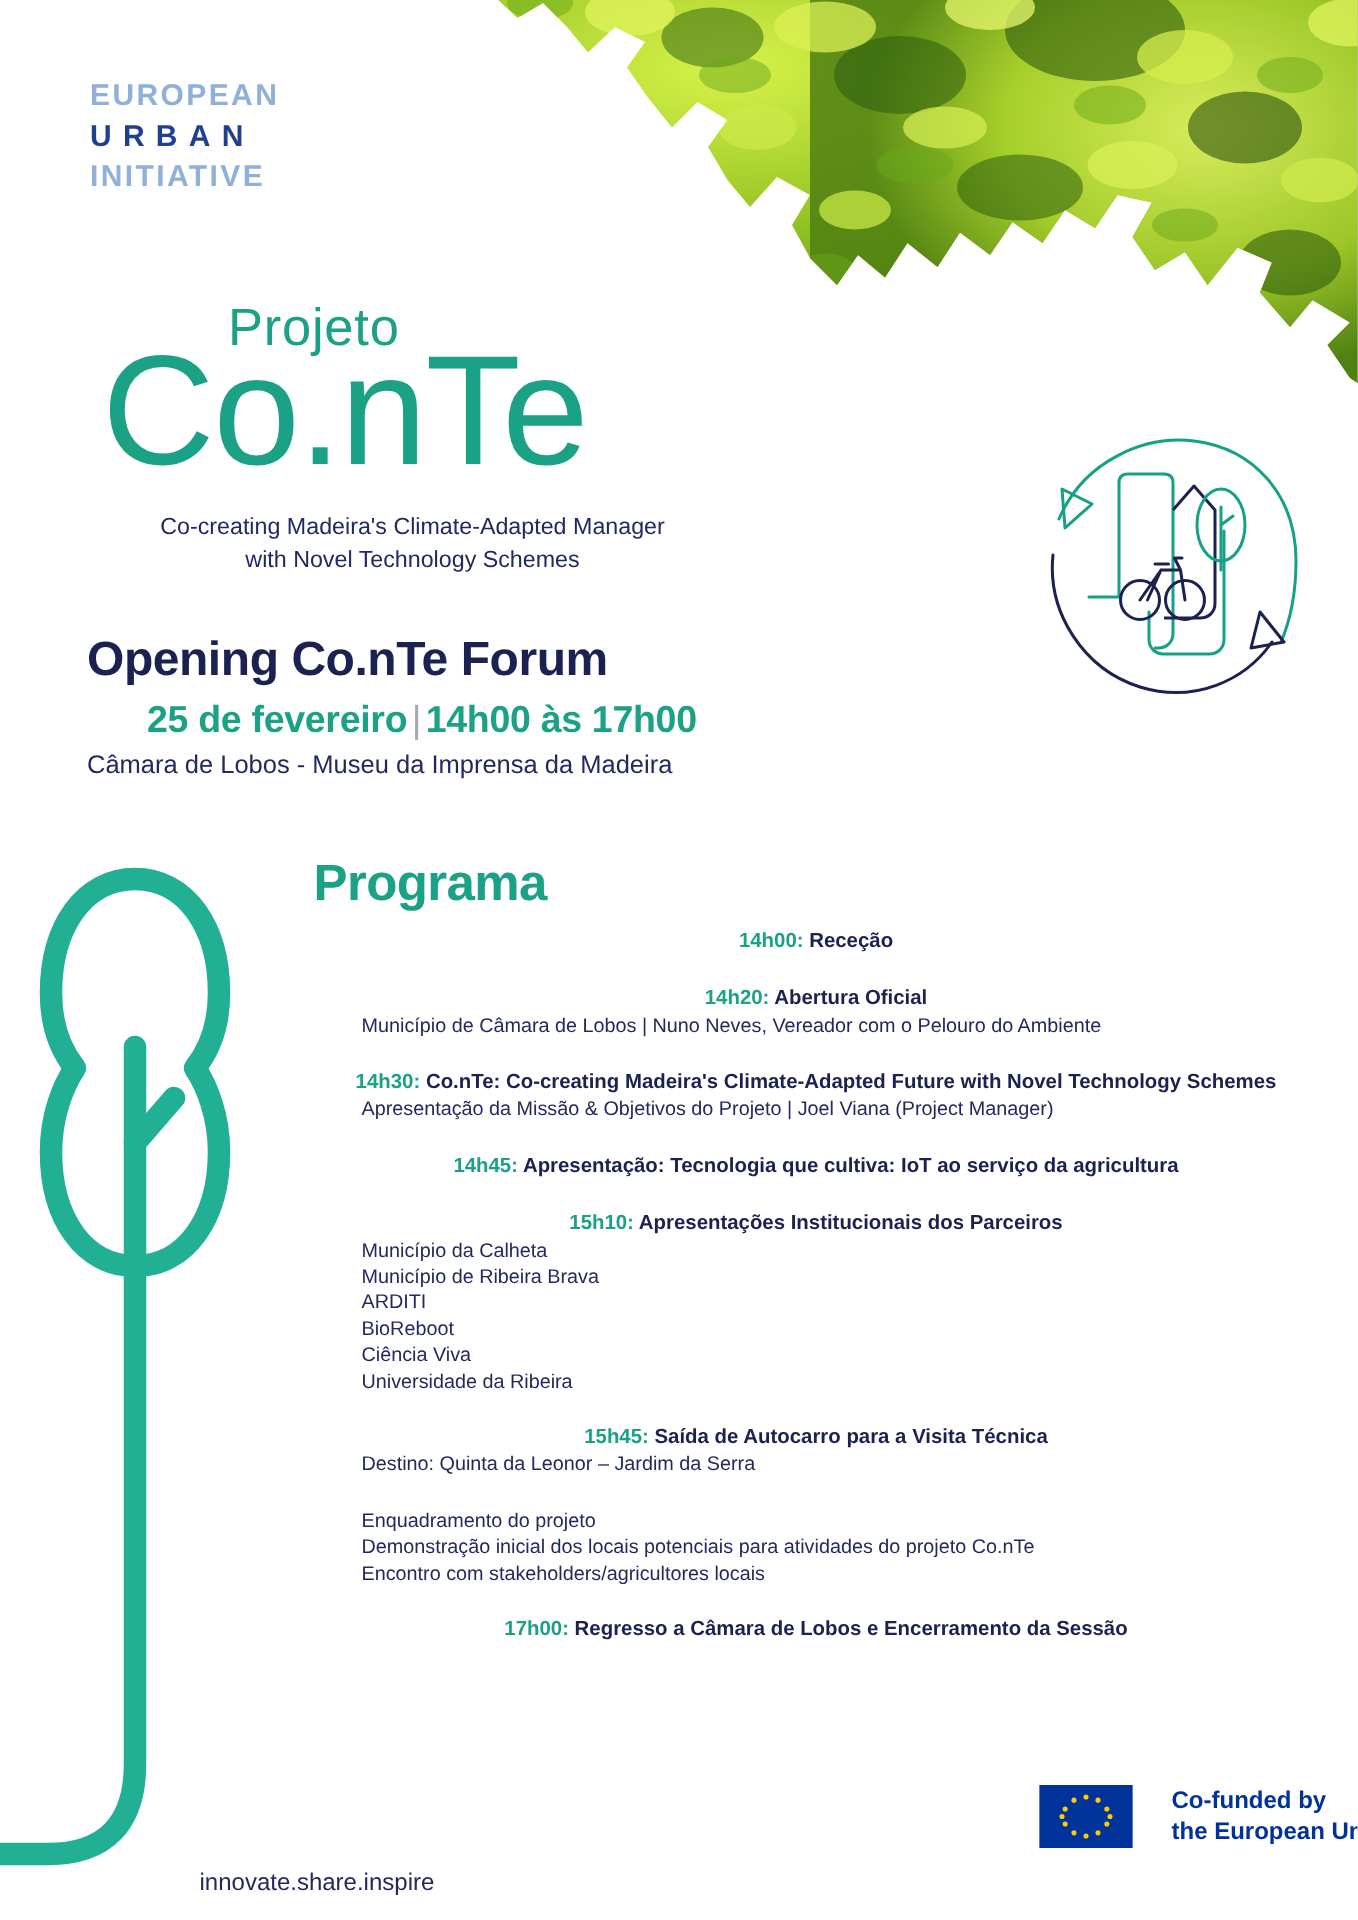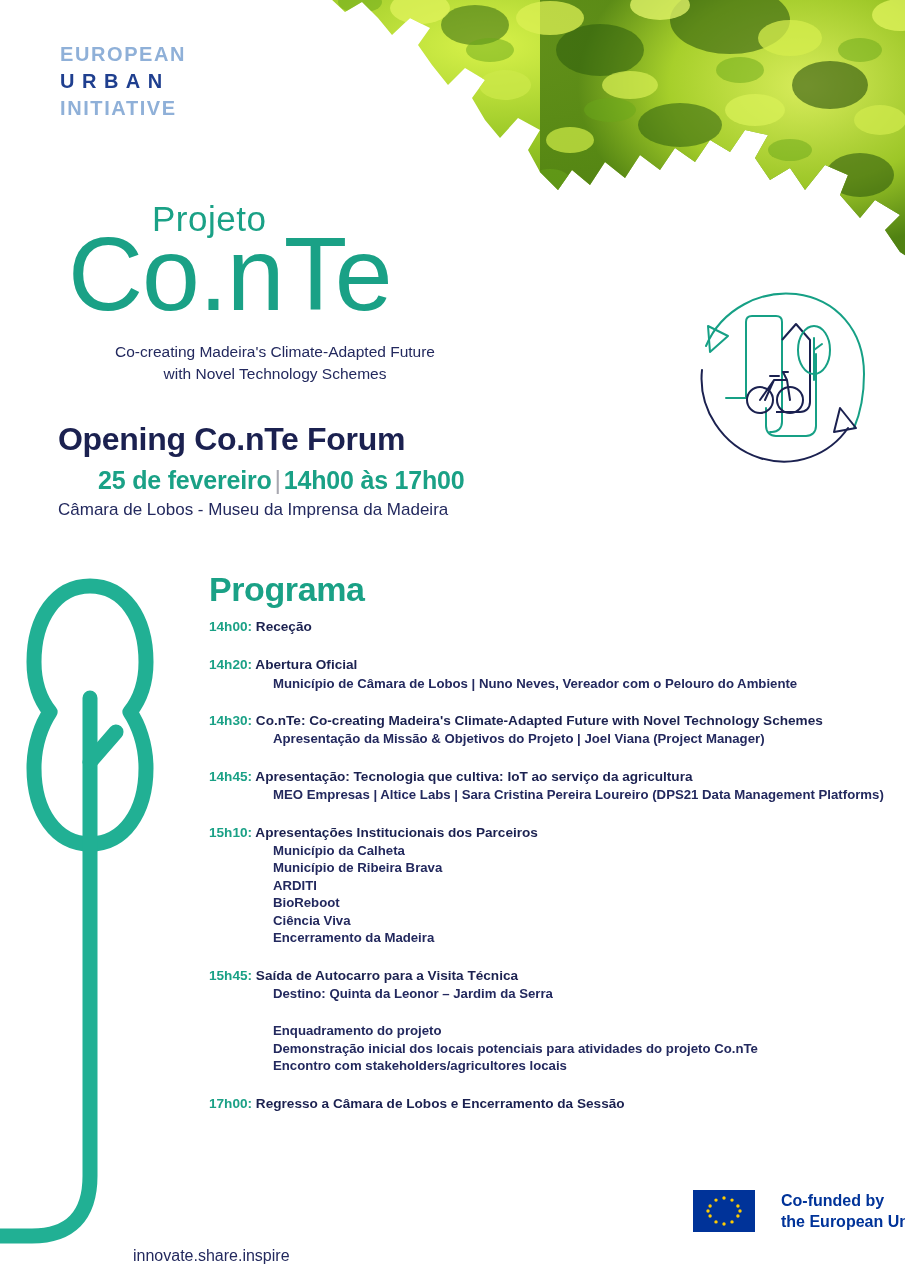--- a/index.html
+++ b/index.html
@@ -25,21 +25,21 @@
     height: 275px;
     overflow: hidden;
     pointer-events: none;
   }
   .foliage svg { display:block; width:100%; height:100%; }
 
   
   .eui-logo {
     position: absolute;
     left: 60px;
-    top: 44px;
+    top: 54px;
     line-height: 1.0;
   }
   .eui-line {
     font-weight: bold;
     font-size: 20px;
     letter-spacing: 1.6px;
     color: #8fb0d8;
     margin-bottom: 7px;
     white-space: nowrap;
   }
@@ -149,30 +149,31 @@
     top: 618px;
     width: 670px;
   }
   .prog-item { margin-bottom: 20px; }
   .prog-head {
     font-size: 13.6px;
     line-height: 1.35;
     font-weight: bold;
     color: #1b2150;
     white-space: nowrap;
+    text-align: center;
   }
   .prog-time {
     color: #1aa186;
     font-weight: bold;
   }
   .prog-sub {
-    margin-left: 64px;
+    margin-left: 32px;
     font-size: 13.2px;
     line-height: 1.32;
-    font-weight: bold;
+    font-weight: normal;
     color: #23295e;
     white-space: nowrap;
   }
 
   
   .tagline {
     position: absolute;
     left: 133px;
     top: 1216px;
     font-size: 16px;
@@ -270,21 +271,21 @@
 
 <div class="eui-logo">
   <div class="eui-line">EUROPEAN</div>
   <div class="eui-line mid">URBAN</div>
   <div class="eui-line">INITIATIVE</div>
 </div>
 
 <div class="projeto">Projeto</div>
 <div class="conte">Co.nTe</div>
 <div class="subtitle">
-  <div>Co-creating Madeira's Climate-Adapted Future</div>
+  <div>Co-creating Madeira's Climate-Adapted Manager</div>
   <div>with Novel Technology Schemes</div>
 </div>
 
 <div class="event-title">Opening Co.nTe Forum</div>
 <div class="event-when">
   <span>25 de fevereiro</span><span class="sep">|</span><span>14h00 às 17h00</span>
 </div>
 <div class="event-venue">Câmara de Lobos - Museu da Imprensa da Madeira</div>
 
 <div class="circle-icon">
@@ -351,34 +352,33 @@
       <span>Co.nTe: Co-creating Madeira's Climate-Adapted Future with Novel Technology Schemes</span>
     </div>
     <div class="prog-sub">Apresentação da Missão &amp; Objetivos do Projeto | Joel Viana (Project Manager)</div>
   </div>
 
   <div class="prog-item">
     <div class="prog-head">
       <span class="prog-time">14h45:</span>
       <span>Apresentação: Tecnologia que cultiva: IoT ao serviço da agricultura</span>
     </div>
-    <div class="prog-sub">MEO Empresas | Altice Labs | Sara Cristina Pereira Loureiro (DPS21 Data Management Platforms)</div>
   </div>
 
   <div class="prog-item">
     <div class="prog-head">
       <span class="prog-time">15h10:</span>
       <span>Apresentações Institucionais dos Parceiros</span>
     </div>
     <div class="prog-sub">Município da Calheta</div>
     <div class="prog-sub">Município de Ribeira Brava</div>
     <div class="prog-sub">ARDITI</div>
     <div class="prog-sub">BioReboot</div>
     <div class="prog-sub">Ciência Viva</div>
-    <div class="prog-sub">Encerramento da Madeira</div>
+    <div class="prog-sub">Universidade da Ribeira</div>
   </div>
 
   <div class="prog-item">
     <div class="prog-head">
       <span class="prog-time">15h45:</span>
       <span>Saída de Autocarro para a Visita Técnica</span>
     </div>
     <div class="prog-sub">Destino: Quinta da Leonor – Jardim da Serra</div>
   </div>
 

